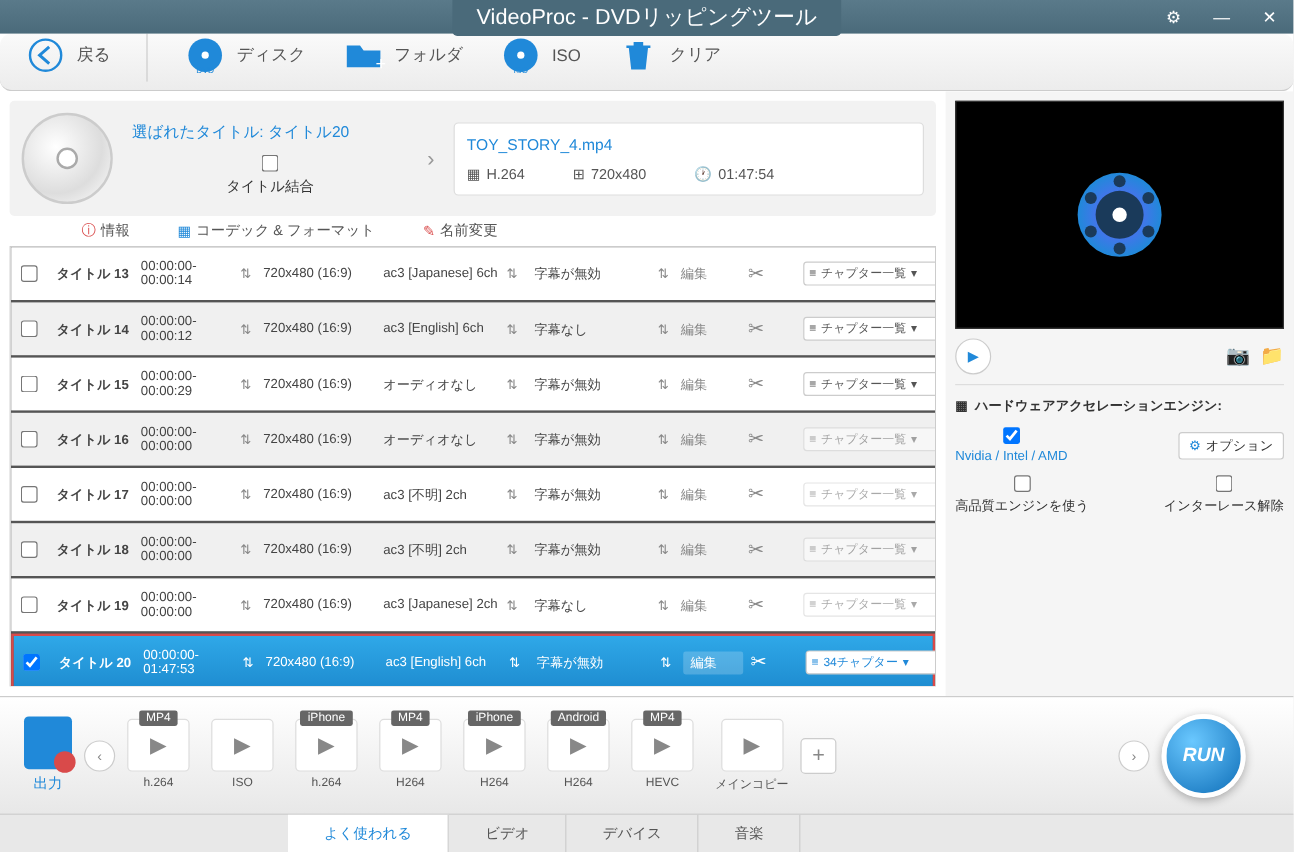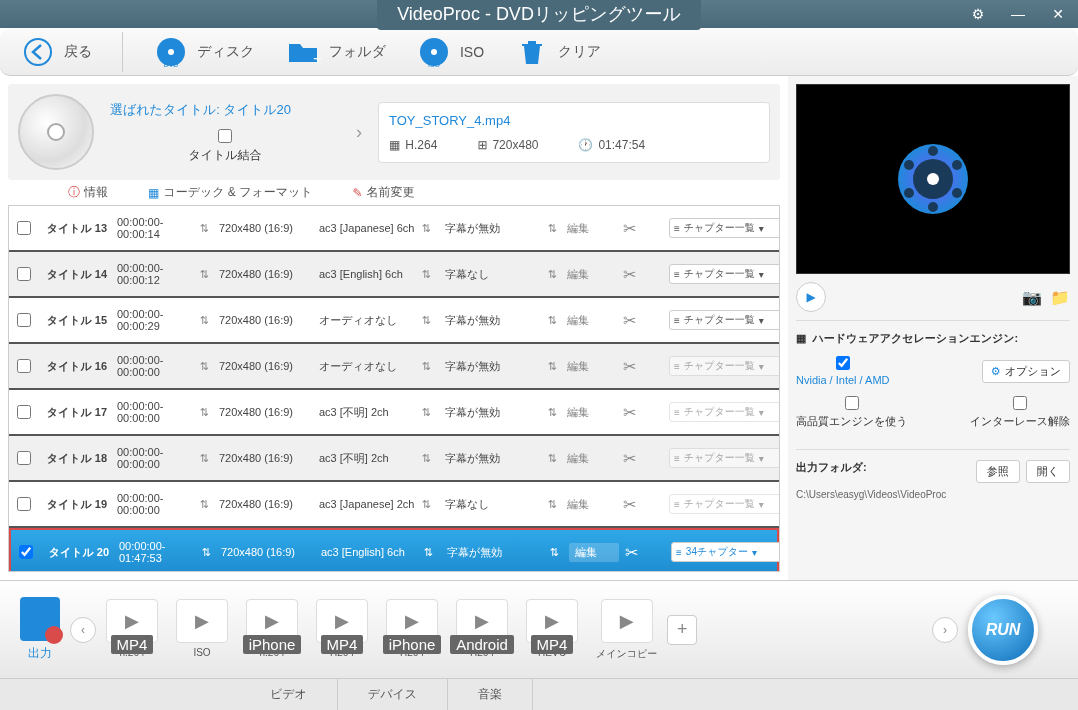--- a/index.html
+++ b/index.html
@@ -6,21 +6,21 @@
 body { width: 1078px; height: 710px; background: #e3e3e3; overflow: hidden; font-size: 12px; color: #333; }
 .window { width: 100%; height: 100%; display: flex; flex-direction: column; background: #fff; }
 
 
 .titlebar { height: 28px; background: linear-gradient(#5a7a8a, #4a6a7a); display: flex; align-items: center; justify-content: center; position: relative; }
 .titlebar-text { background: #4a6a7a; color: #fff; padding: 4px 20px; font-size: 18px; border-radius: 0 0 4px 4px; }
 .titlebar-controls { position: absolute; right: 0; display: flex; }
 .titlebar-btn { width: 40px; height: 28px; display: flex; align-items: center; justify-content: center; color: #fff; cursor: pointer; font-size: 14px; }
 
 
-.toolbar { height: 48px; background: linear-gradient(#fafafa, #ececec); display: flex; align-items: center; padding: 0 20px; gap: 30px; border-bottom: 1px solid #ccc; border-radius: 10px; }
+.toolbar { height: 48px; background: linear-gradient(#fafafa, #ececec); display: flex; align-items: flex-start; padding: 0 20px; gap: 30px; border-bottom: 1px solid #ccc; border-radius: 10px; }
 .tool-item { display: flex; align-items: center; gap: 8px; cursor: pointer; color: #555; }
 .tool-icon { width: 36px; height: 36px; display: flex; align-items: center; justify-content: center; }
 .tool-label { font-size: 14px; }
 .tool-sep { width: 1px; height: 40px; background: #ccc; }
 
 
 .main { flex: 1; display: flex; overflow: hidden; }
 .left-panel { flex: 1; display: flex; flex-direction: column; padding: 8px; overflow: hidden; }
 .right-panel { width: 290px; display: flex; flex-direction: column; padding: 8px; background: #f5f5f5; }
 
@@ -84,21 +84,21 @@
 
 
 .bottom { height: 130px; background: linear-gradient(#fff, #e0e0e0); border-top: 1px solid #ccc; display: flex; flex-direction: column; }
 .formats { flex: 1; display: flex; align-items: center; padding: 0 20px; gap: 10px; }
 .format-out { display: flex; flex-direction: column; align-items: center; gap: 4px; color: #2089d9; }
 .format-out-icon { width: 40px; height: 44px; background: #2089d9; border-radius: 4px; position: relative; }
 .format-out-icon::after { content: ''; position: absolute; bottom: -3px; right: -3px; width: 18px; height: 18px; background: #d94a4a; border-radius: 50%; display: flex; align-items: center; justify-content: center; }
 .nav-btn { width: 26px; height: 26px; border: 1px solid #ccc; border-radius: 50%; background: #fff; display: flex; align-items: center; justify-content: center; cursor: pointer; color: #888; }
 .format-item { display: flex; flex-direction: column; align-items: center; gap: 4px; cursor: pointer; }
 .format-icon { width: 52px; height: 44px; background: #fff; border: 1px solid #ddd; border-radius: 4px; display: flex; align-items: center; justify-content: center; font-size: 18px; color: #888; position: relative; }
-.format-badge { position: absolute; top: -8px; background: #666; color: #fff; font-size: 15px; padding: 1px 6px; border-radius: 2px; margin-top: 43px; }
+.format-badge { position: absolute; top: -8px; background: #666; color: #fff; font-size: 10px; padding: 1px 6px; border-radius: 2px; }
 .format-label { font-size: 10px; color: #555; }
 .add-format { width: 30px; height: 30px; border: 1px solid #ccc; border-radius: 4px; background: #fff; display: flex; align-items: center; justify-content: center; cursor: pointer; color: #888; font-size: 18px; }
 .run-btn { width: 70px; height: 70px; border-radius: 50%; background: radial-gradient(circle at 35% 30%, #6ac8ff, #0e6eb8); border: 4px solid #fff; box-shadow: 0 2px 8px rgba(0,0,0,0.3); display: flex; align-items: center; justify-content: center; color: #fff; font-weight: bold; font-size: 16px; cursor: pointer; margin-right: 20px; font-style: italic; }
 
 .format-tabs { display: flex; height: 32px; border-top: 1px solid #ccc; background: #e8e8e8; padding-left: 240px; }
 .format-tab { padding: 0 30px; display: flex; align-items: center; border-right: 1px solid #ccc; cursor: pointer; font-size: 12px; color: #555; }
 .format-tab.active { background: #fff; color: #2089d9; }
 </style>
 </head>
 <body>
@@ -465,30 +465,20 @@
           <label class="check-label">
               <input type="checkbox" style="">
               <span>高品質エンジンを使う</span>
             </label>
           <label class="check-label">
               <input type="checkbox" style="">
               <span>インターレース解除</span>
             </label>
         </div>
       </div>
-      <div class="output-folder">
-        <div style="display:flex;justify-content:space-between;margin-bottom:6px">
-          <div class="label">出力フォルダ:</div>
-          <div class="folder-btns">
-            <div class="folder-btn">参照</div>
-            <div class="folder-btn">開く</div>
-          </div>
-        </div>
-        <div class="path">C:\Users\easyg\Videos\VideoProc</div>
-      </div>
     </div>
   </div>
 
   <div class="bottom">
     <div class="formats">
       <div class="format-out">
         <div class="format-out-icon"></div>
         <span>出力</span>
       </div>
       <div class="nav-btn">‹</div>
@@ -551,18 +541,19 @@
   </div>
         </div>
       <div class="add-format">+</div>
       <div style="flex:1"></div>
       <div class="nav-btn">›</div>
       <div class="run-btn">
           <span>RUN</span>
         </div>
     </div>
     <div class="format-tabs">
+      <div class="format-tab active">よく使われる</div>
       <div class="format-tab">ビデオ</div>
       <div class="format-tab">デバイス</div>
       <div class="format-tab">音楽</div>
     </div>
   </div>
 </div>
 
 </body></html>

